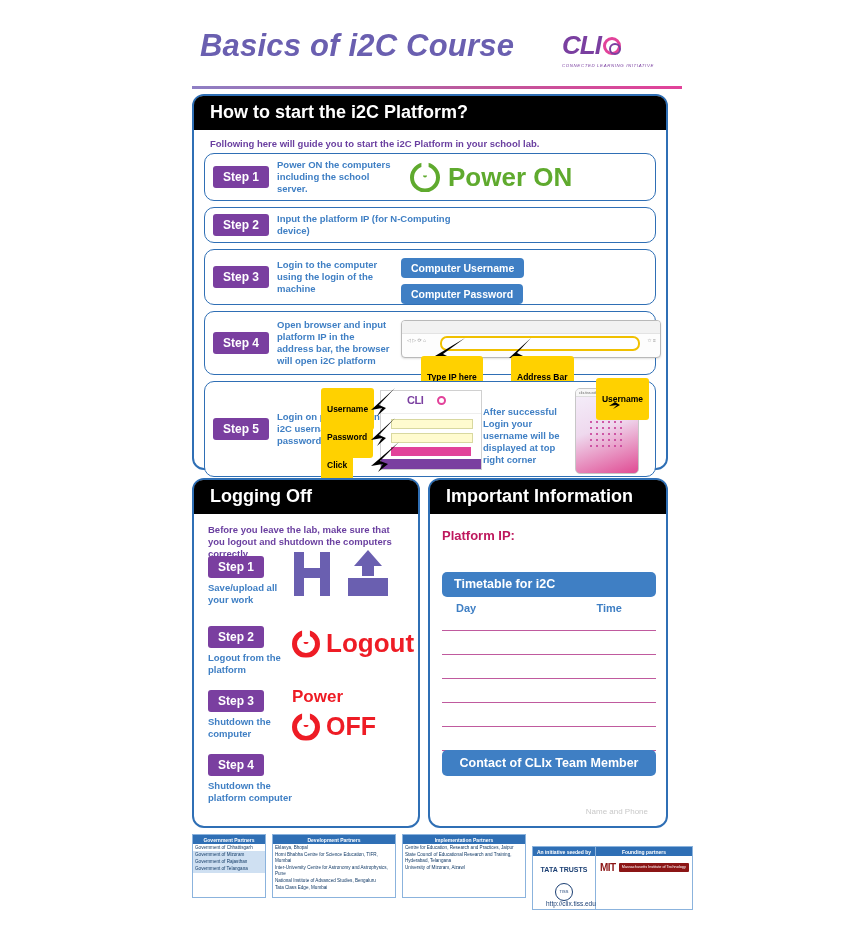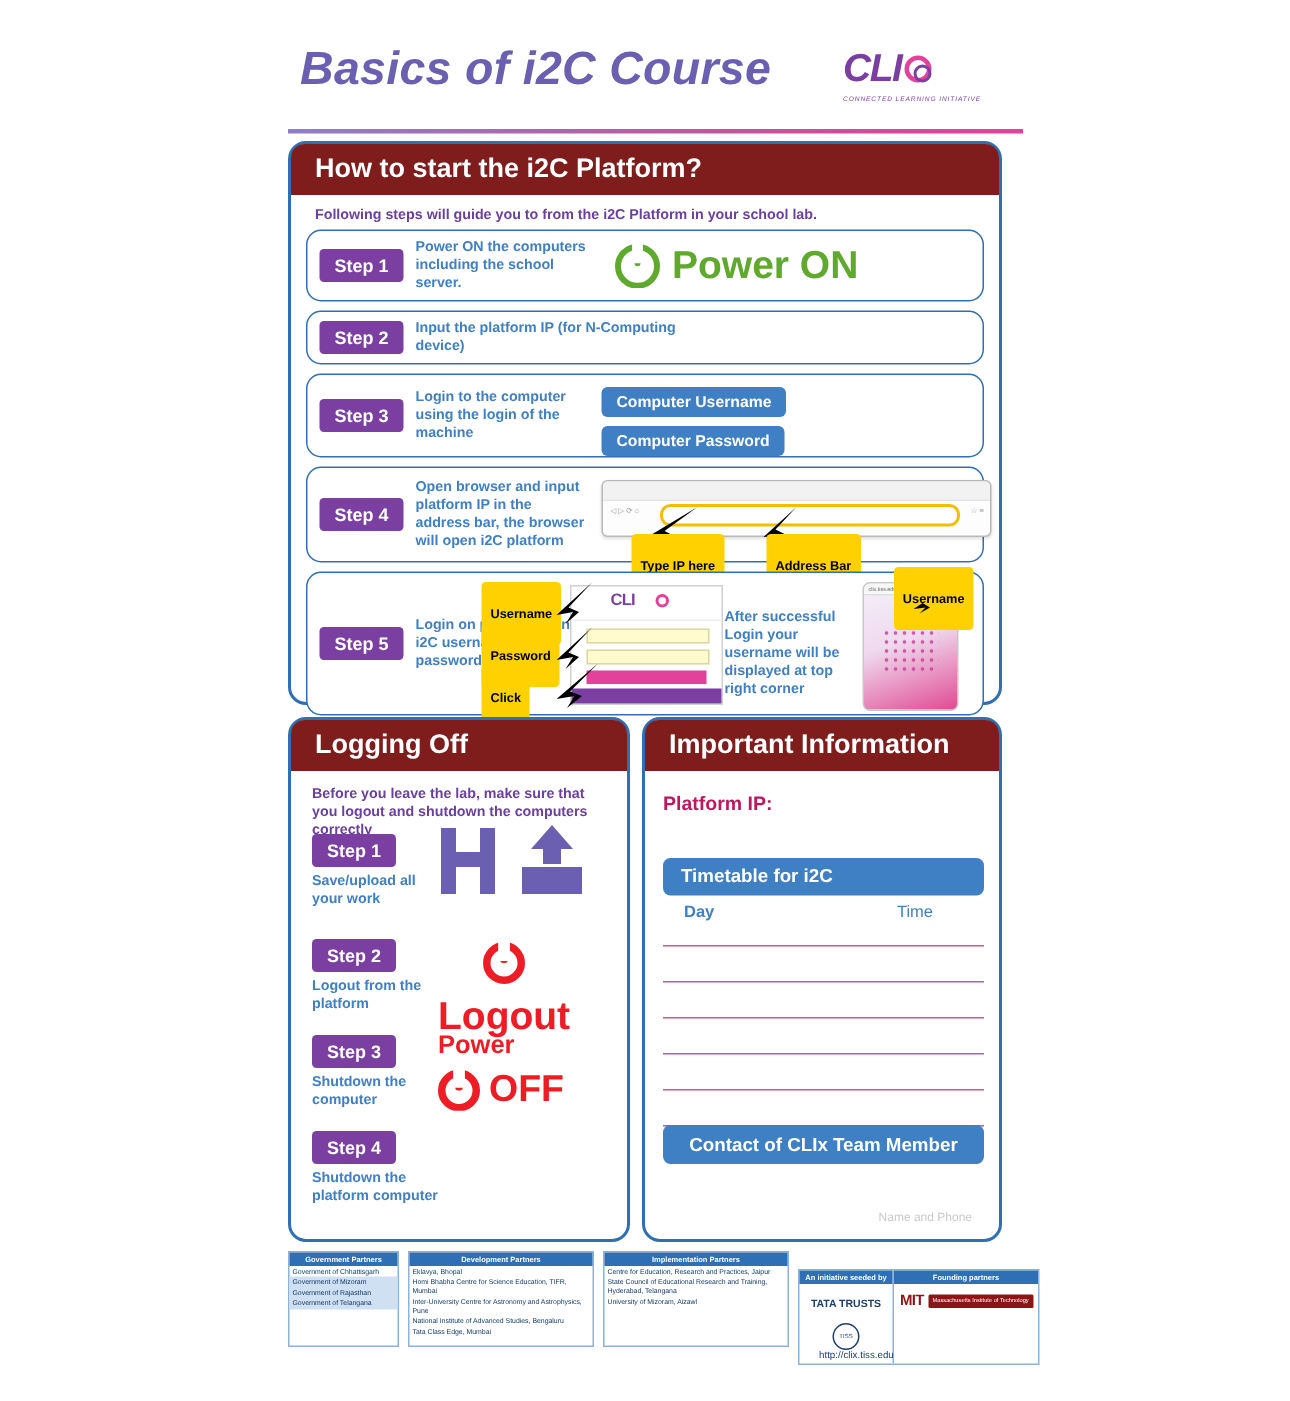--- a/index.html
+++ b/index.html
@@ -46,21 +46,21 @@
   }
   .logo .sub{
     font-size:4.4px;color:#7a3fa0;letter-spacing:.6px;margin-top:2px;
   }
   
   .panel{
     position:absolute;border:2px solid #2f6fb5;border-radius:12px;
     background:#ffffff;box-sizing:border-box;
   }
   .panel-head{
-    background:#7f1d1d;color:#fff;font-size:18px;font-weight:bold;
+    background:#000000;color:#fff;font-size:18px;font-weight:bold;
     border-radius:9px 9px 0 0;padding:6px 0 7px 16px;
   }
   .intro{
     color:#6a3fa0;font-size:9.5px;font-weight:bold;padding:8px 0 4px 16px;
   }
   
   .steprow{
     position:relative;margin:0 10px 6px 10px;border:1.5px solid #2f6fb5;
     border-radius:10px;box-sizing:border-box;background:#fff;
   }
@@ -214,21 +214,21 @@
         <span>CLI</span>
         <span class="knot"></span>
       </div>
       <div class="sub">CONNECTED LEARNING INITIATIVE</div>
     </div>
     <div class="underline"></div>
   </div>
 
   <div class="panel" style="left:14px;top:86px;width:476px;height:376px;">
     <div class="panel-head">How to start the i2C Platform?</div>
-    <div class="intro">Following steps will guide you to from the i2C Platform in your school lab.</div>
+    <div class="intro">Following here will guide you to start the i2C Platform in your school lab.</div>
 
     <div class="steprow" style="height:48px;">
       <div class="stepbadge">Step 1</div>
       <div class="stepdesc">Power ON the computers including the school server.</div>
       <div class="poweron-wrap">
         <div class="poweron-icon">
             <span class="poweron-bar"></span>
           </div>
         <div class="poweron-text">Power ON</div>
       </div>
@@ -327,21 +327,21 @@
     </svg>
     <svg style="position:absolute;left:152px;top:70px;" width="48" height="48">
       <polygon points="22,0 36,16 28,16 28,26 16,26 16,16 8,16" fill="#6a5fb0"></polygon>
       <path d="M2 28 H42 V46 H2 Z" fill="#6a5fb0"></path>
     </svg>
 
     <div style="position:absolute;left:14px;top:146px;">
       <div class="lo-step">Step 2</div>
       <div class="lo-desc" style="width:86px;margin-top:4px;">Logout from the platform</div>
     </div>
-    <div style="position:absolute;left:98px;top:148px;display:flex;align-items:center;gap:6px;flex-direction:column;">
+    <div style="position:absolute;left:98px;top:148px;display:flex;align-items:center;gap:6px;">
       <div class="power-red">
           <span></span>
         </div>
       <div class="red" style="font-size:26px;font-weight:bold;">Logout</div>
     </div>
 
     <div style="position:absolute;left:14px;top:210px;">
       <div class="lo-step">Step 3</div>
       <div class="lo-desc" style="width:86px;margin-top:4px;">Shutdown the computer</div>
     </div>
@@ -364,21 +364,21 @@
   <div class="panel" style="left:250px;top:470px;width:240px;height:350px;">
     <div class="panel-head">Important Information</div>
 
     <div style="position:absolute;left:12px;top:48px;font-size:13px;color:#be185d;font-weight:bold;">Platform IP:</div>
     <div style="position:absolute;left:12px;top:70px;width:214px;height:1px;background:#fff;"></div>
 
     <div style="position:absolute;left:12px;top:92px;width:214px;">
       <div class="tt-head">Timetable for i2C</div>
       <div style="display:flex;justify-content:space-between;padding:5px 34px 16px 14px;border-bottom:1px solid #c05a9e;">
         <span style="font-size:11px;color:#3f7fc4;font-weight:bold;">Day</span>
-        <span style="font-size:11px;color:#3f7fc4;font-weight:normal;">Time</span>
+        <span style="font-size:11px;color:#3f7fc4;font-weight:bold;">Time</span>
       </div>
       <div class="tt-row"></div>
       <div class="tt-row"></div>
       <div class="tt-row"></div>
       <div class="tt-row"></div>
       <div class="tt-row"></div>
       <div class="tt-row" style="border-bottom:none;"></div>
     </div>
 
     <div style="position:absolute;left:12px;top:270px;width:214px;" class="contact-btn">Contact of CLIx Team Member</div>

